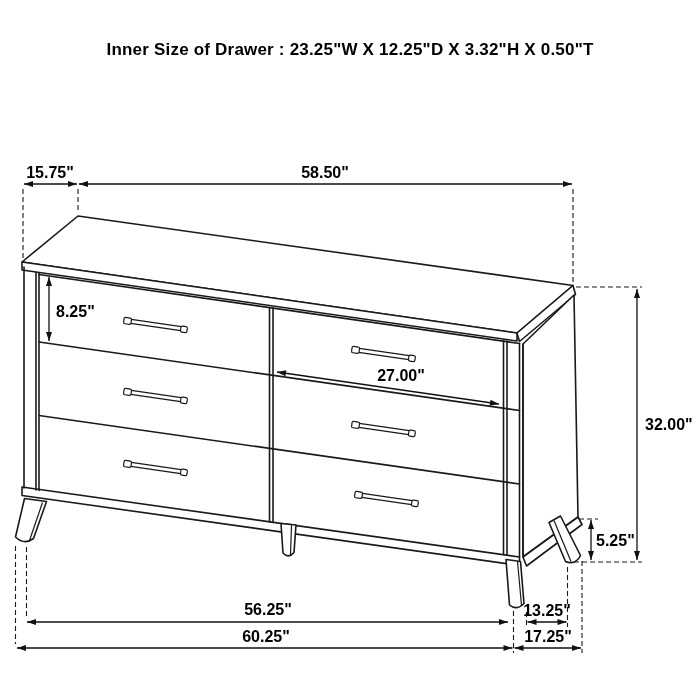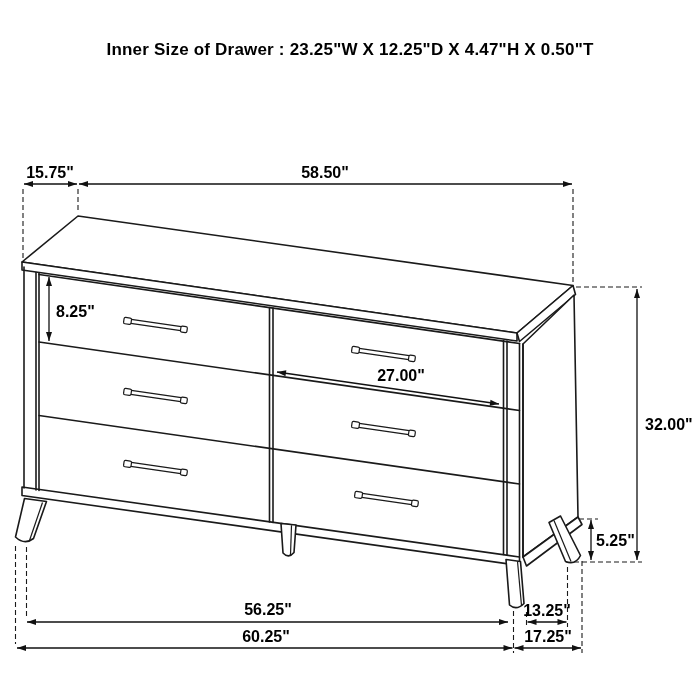--- a/index.html
+++ b/index.html
@@ -13,21 +13,21 @@
   .thin{stroke:#1a1a1a;fill:none;stroke-width:1.2;}
   .dash{stroke:#1a1a1a;fill:none;stroke-width:1.1;stroke-dasharray:5 3;}
   .dim{stroke:#111;fill:none;stroke-width:1.3;}
   .handle{stroke:#1a1a1a;fill:#ffffff;stroke-width:1.2;}
 </style>
 </head>
 <body>
 
 <div class="stage">
 
-  <div class="title">Inner Size of Drawer : 23.25"W X 12.25"D X 4.47"H X 0.50"T</div>
+  <div class="title">Inner Size of Drawer : 23.25"W X 12.25"D X 3.32"H X 0.50"T</div>
 
   <svg width="700" height="700" viewBox="0 0 700 700">
     <defs>
       <marker id="arr" markerUnits="userSpaceOnUse" markerWidth="10" markerHeight="7" refX="9.5" refY="3.5" orient="auto-start-reverse">
         <path d="M0.5,0.5 L9.5,3.5 L0.5,6.5 Z" fill="#111"></path>
       </marker>
     </defs>
 
     <g>
       <line class="dash" x1="23" y1="189" x2="23" y2="258"></line>

